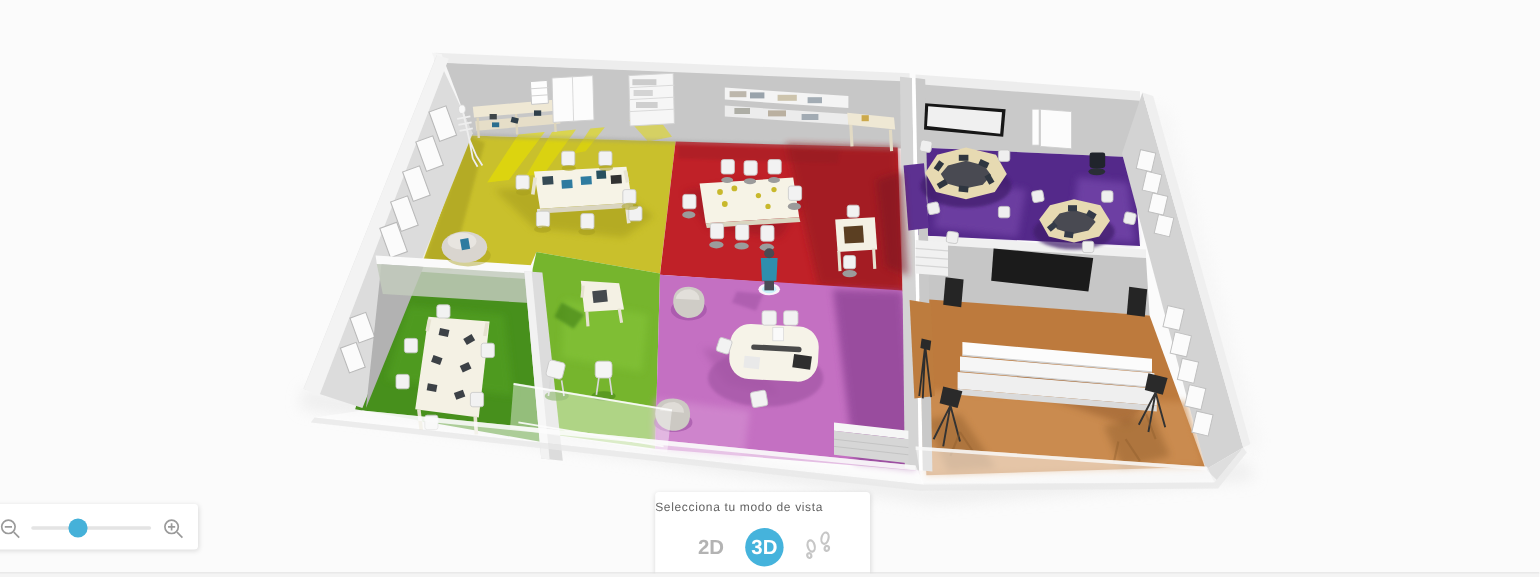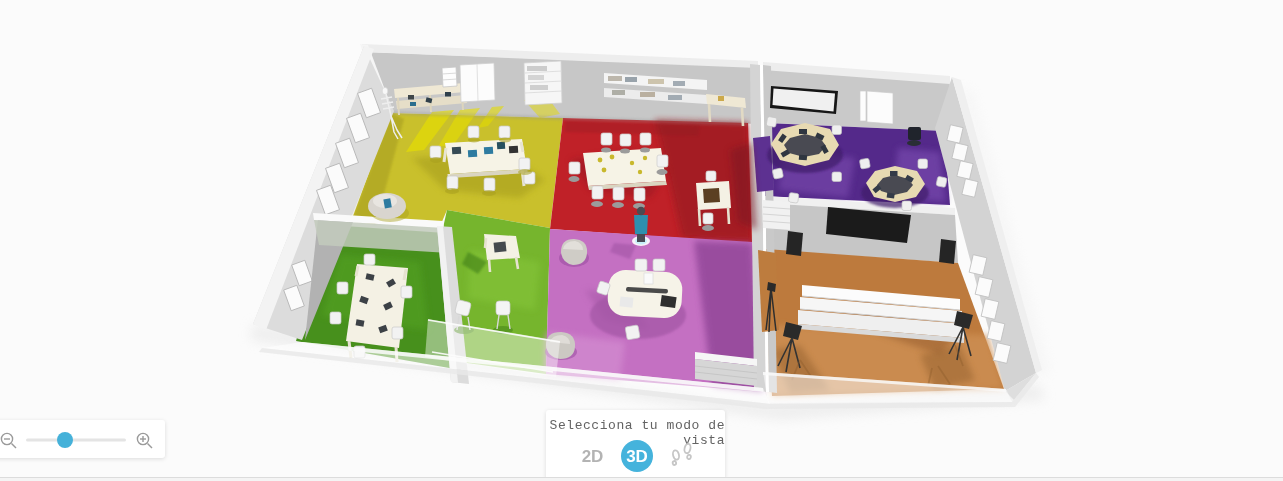--- a/index.html
+++ b/index.html
@@ -1,21 +1,21 @@
 <!DOCTYPE html>
 <html><head>
 <meta charset="utf-8">
 <style>
 html,body{margin:0;padding:0;background:#fbfbfb;font-family:"Liberation Sans",sans-serif;}
 #stage{position:relative;width:1283px;height:481px;overflow:hidden;background:#fbfbfb;}
 #scene{position:absolute;left:0;top:0;}
 .panel{position:absolute;background:#fff;border-radius:3px;box-shadow:0 1px 4px rgba(0,0,0,0.13);}
 #zoompanel{left:-12px;top:420px;width:177px;height:38px;}
 #modepanel{left:546px;top:410px;width:179px;height:70px;}
-#modetitle{position:absolute;top:8px;width:100%;text-align:right;font-size:13px;color:#636363;letter-spacing:0.55px;font-family:Liberation Mono, monospace;}
+#modetitle{position:absolute;top:8px;width:100%;text-align:left;font-size:10px;color:#636363;letter-spacing:0.55px;}
 #bottomline{position:absolute;left:0;top:477px;width:1283px;height:1px;background:#dcdcdc;}
 #belowline{position:absolute;left:0;top:478px;width:1283px;height:3px;background:#f4f4f4;}
 </style>
 </head>
 <body>
 <div id="stage">
 <svg id="scene" width="1283" height="481" viewBox="0 0 1283 481">
 <defs>
 <filter id="soft" x="-40%" y="-40%" width="180%" height="180%">
           <feGaussianBlur stdDeviation="6"></feGaussianBlur>

